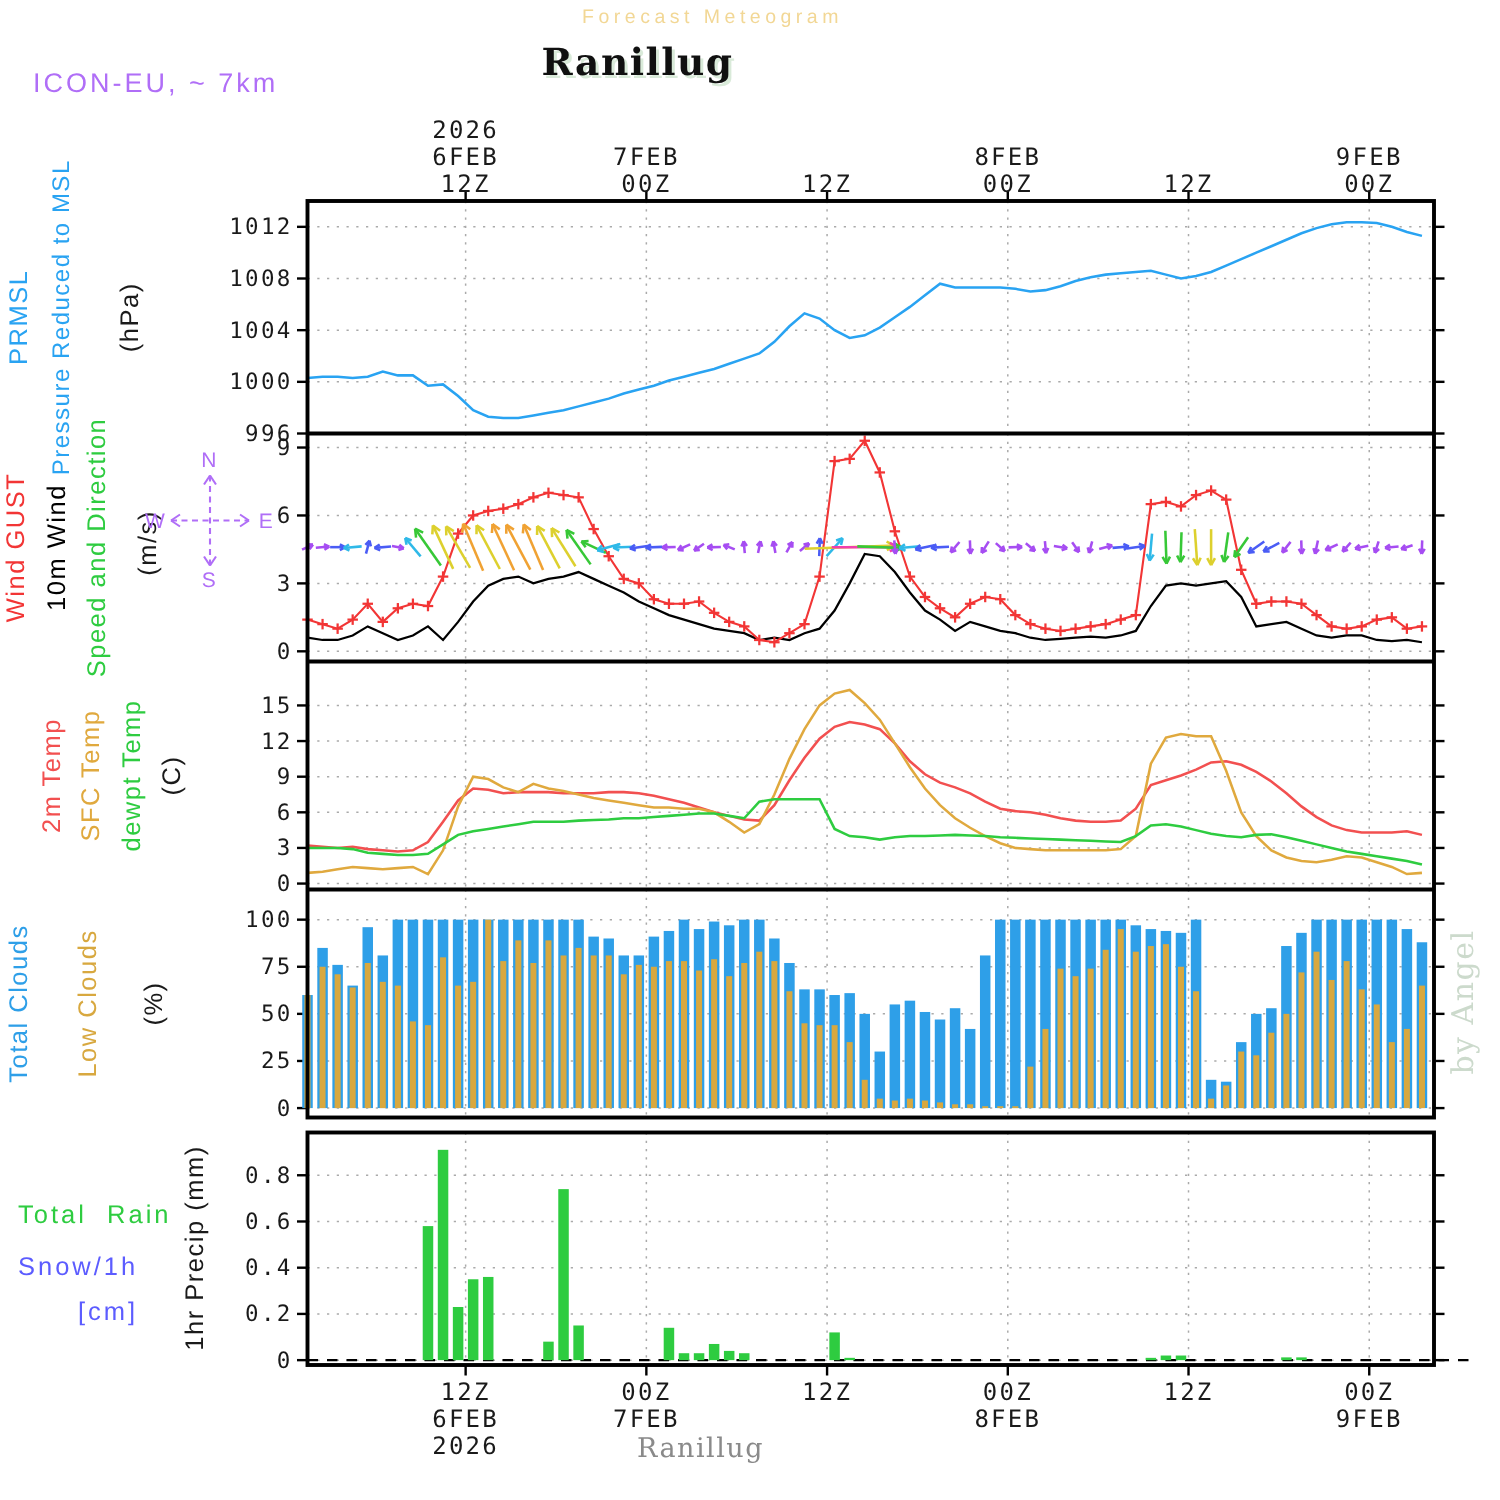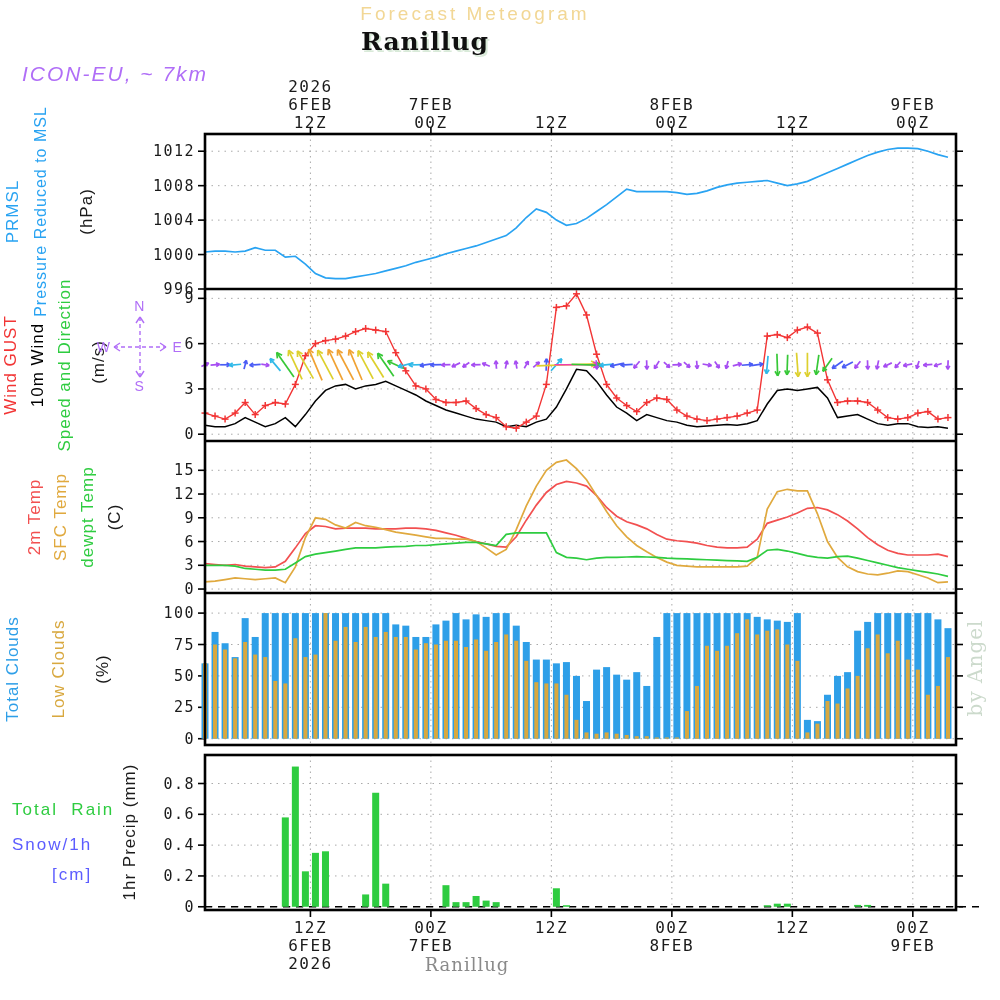--- a/index.html
+++ b/index.html
@@ -1,23 +1,23 @@
 <!DOCTYPE html>
 <html><head>
 <meta charset="utf-8">
 <style>
   html,body{margin:0;padding:0;background:#fff;}
   .page{position:relative;width:1000px;height:1000px;background:#ffffff;overflow:hidden;
         font-family:"Liberation Sans", sans-serif;}
   .hdr-forecast{position:absolute;left:280px;top:3px;width:390px;text-align:center;
-        font-size:19px;letter-spacing:3px;color:#f2d795;}
+        font-size:13px;letter-spacing:3px;color:#f2d795;}
   .hdr-station{position:absolute;left:310px;top:27px;width:230px;text-align:center;
         font-family:"DejaVu Serif", serif;font-weight:bold;font-size:25px;letter-spacing:1px;
         color:#101010;text-shadow:2px 2px 0 #d9ead9;}
-  .hdr-model{position:absolute;left:22px;top:62px;font-size:21px;letter-spacing:2px;color:#b06ef7;font-style:italic;}
+  .hdr-model{position:absolute;left:22px;top:45px;font-size:18px;letter-spacing:2px;color:#b06ef7;}
   .hdr-right{position:absolute;right:10px;top:9px;text-align:right;font-size:14px;
         letter-spacing:1px;line-height:19px;}
   .purple1{color:#9f5cf0;}
   .purple2{color:#b54ae0;}
   svg{position:absolute;left:0;top:0;}
 </style>
 </head>
 <body>
 
 <div class="page">

